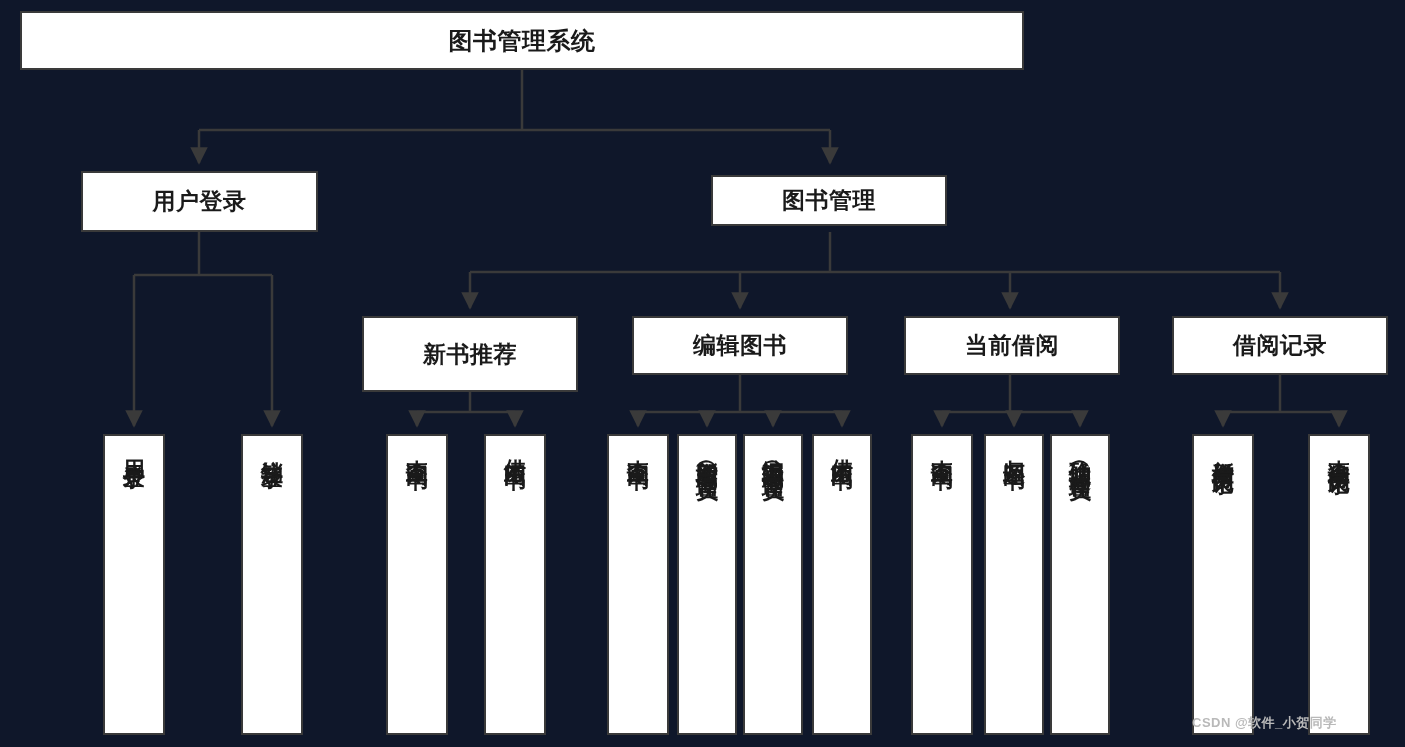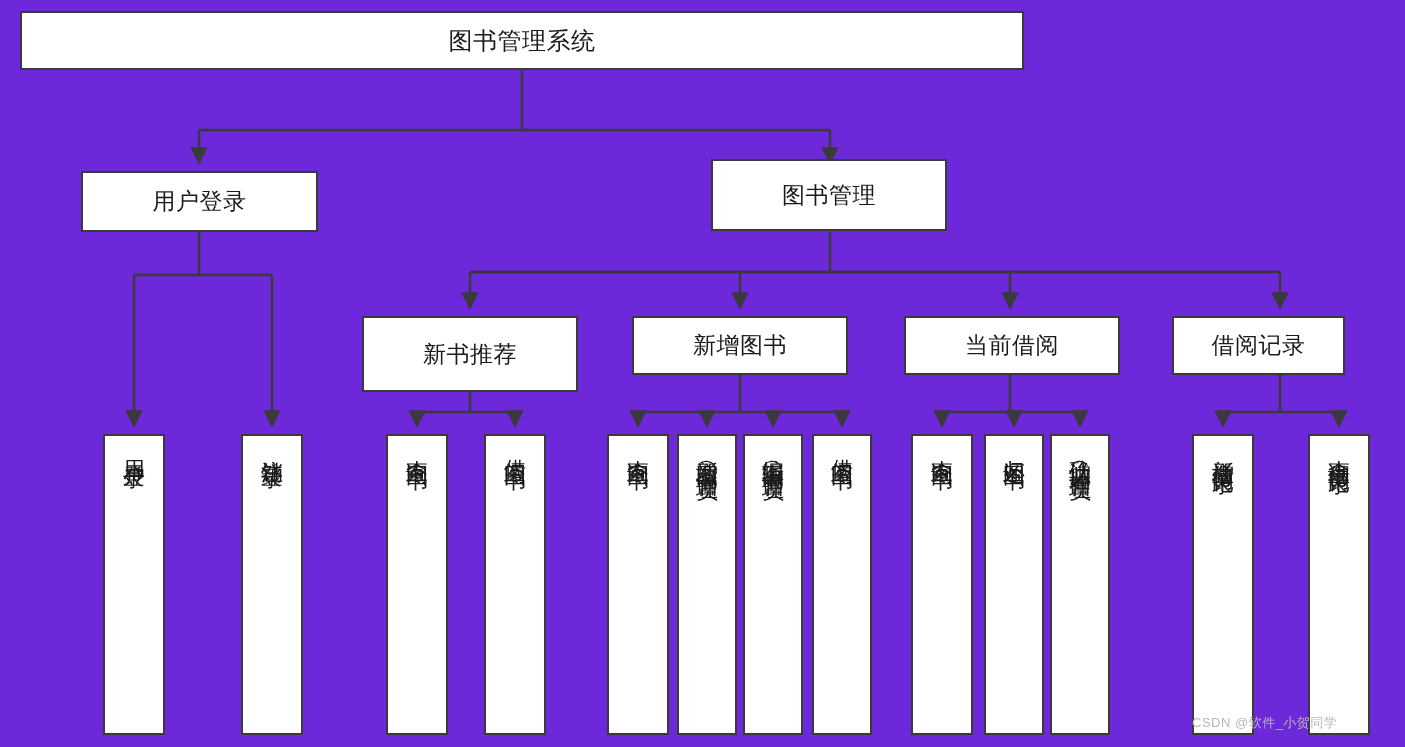--- a/index.html
+++ b/index.html
@@ -10,21 +10,22 @@
   body {
     font-family: "Liberation Sans", "DejaVu Sans", sans-serif;
     width: 1405px;
     height: 747px;
     overflow: hidden;
   }
   #canvas {
     position: relative;
     width: 1405px;
     height: 747px;
-    background: #6d28d9;
+    background: #0f172a;
+    font-weight: bold;
   }
   svg.connectors {
     position: absolute;
     left: 0;
     top: 0;
     width: 1405px;
     height: 747px;
     pointer-events: none;
   }
   .node {
@@ -126,34 +127,34 @@
     </g>
   </svg>
 
   <div class="node horiz root" id="n-root" style="left: 20px; top: 11px; width: 1004px; height: 59px;">
     <span class="label">图书管理系统</span>
   </div>
 
   <div class="node horiz" id="n-l2-0" style="left: 81px; top: 171px; width: 237px; height: 61px;">
     <span class="label">用户登录</span>
   </div>
-  <div class="node horiz" id="n-l2-1" style="left: 711px; top: 159px; width: 236px; height: 72px;">
+  <div class="node horiz" id="n-l2-1" style="left: 711px; top: 175px; width: 236px; height: 51px;">
     <span class="label">图书管理</span>
   </div>
 
   <div class="node horiz" id="n-l3-0" style="left: 362px; top: 316px; width: 216px; height: 76px;">
     <span class="label">新书推荐</span>
   </div>
   <div class="node horiz" id="n-l3-1" style="left: 632px; top: 316px; width: 216px; height: 59px;">
-    <span class="label">新增图书</span>
+    <span class="label">编辑图书</span>
   </div>
   <div class="node horiz" id="n-l3-2" style="left: 904px; top: 316px; width: 216px; height: 59px;">
     <span class="label">当前借阅</span>
   </div>
-  <div class="node horiz" id="n-l3-3" style="left: 1172px; top: 316px; width: 173px; height: 59px; align-items: center;">
+  <div class="node horiz" id="n-l3-3" style="left: 1172px; top: 316px; width: 216px; height: 59px; align-items: center;">
     <span class="label">借阅记录</span>
   </div>
 
   <div class="node vert" id="n-leaf-0" style="left: 103px; top: 434px; width: 62px; height: 301px;">
     <span class="label">用户登录</span>
   </div>
   <div class="node vert" id="n-leaf-1" style="left: 241px; top: 434px; width: 62px; height: 301px;">
     <span class="label">注销登录</span>
   </div>
   <div class="node vert" id="n-leaf-2" style="left: 386px; top: 434px; width: 62px; height: 301px;">

